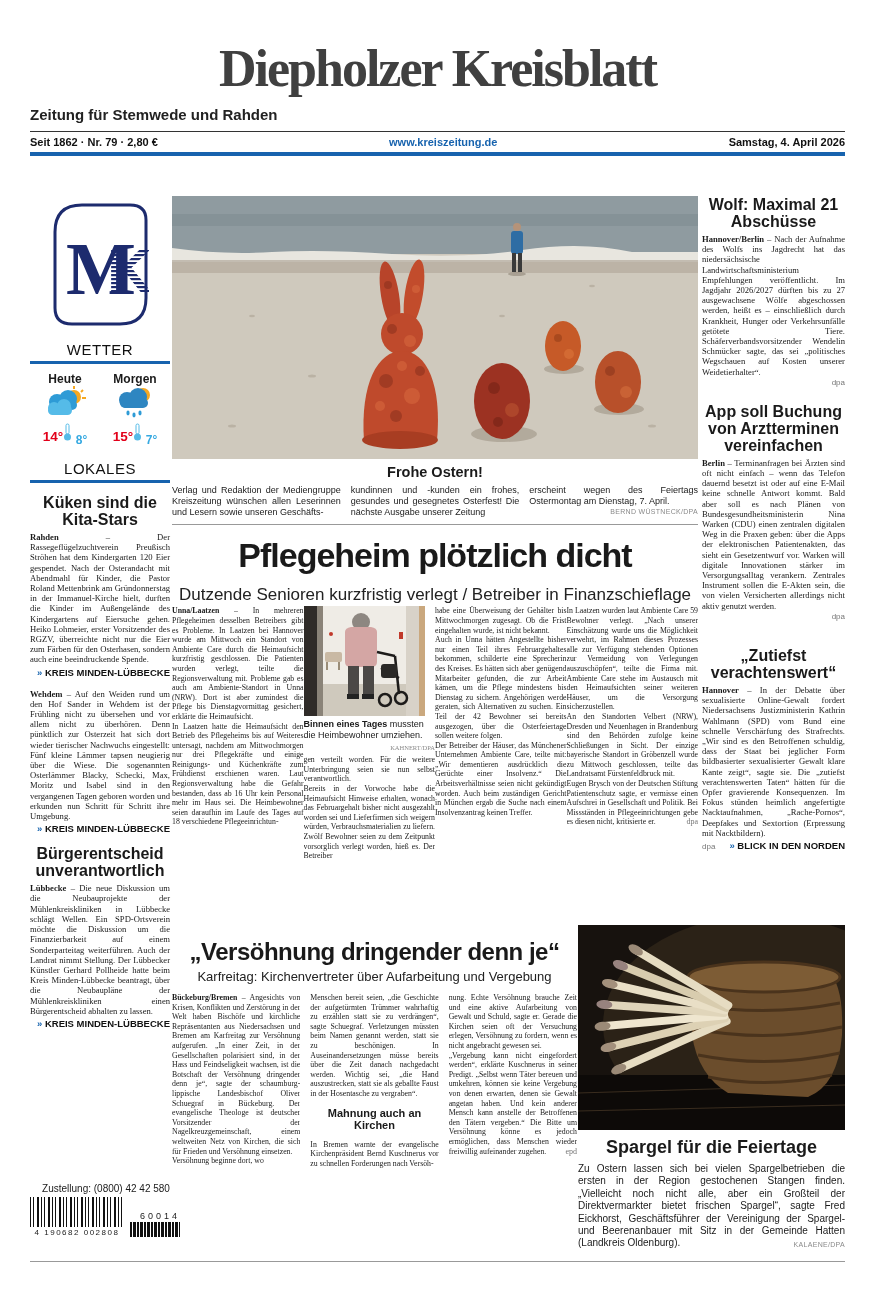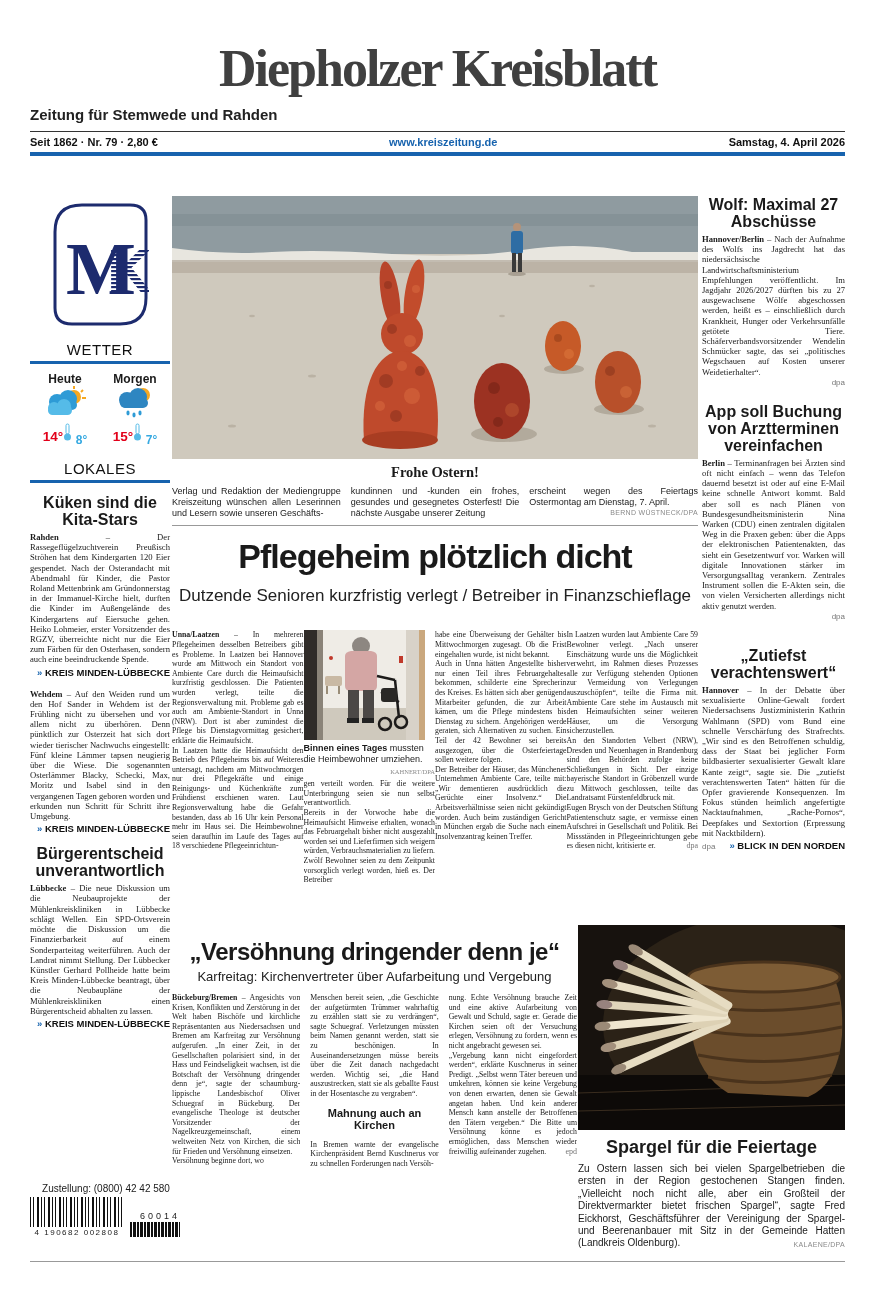--- a/index.html
+++ b/index.html
@@ -35,27 +35,27 @@
   .wx-temps{font-weight:bold;font-size:13.5px;margin-top:1px;}
   .t-high{color:#e2001a;}
   .t-low{color:#36a9e1;font-size:12px;position:relative;top:3px;}
   .lokales-head{margin-top:16px;}
   .side-art{margin-top:11px;}
   .side-art h3{margin:0;text-align:center;font-size:16px;line-height:17px;font-weight:bold;}
   .side-art p{margin:4px 0 0;font-size:8.6px;line-height:10.2px;}
   
   .center{position:absolute;left:172px;top:196px;width:526px;}
   .ostern{border-bottom:1px solid #999;padding:5px 0 7px;}
-  .ostern h2{margin:0;text-align:center;font-size:14.5px;font-weight:bold;font-family:Liberation Serif, serif;}
+  .ostern h2{margin:0;text-align:center;font-size:14.5px;font-weight:bold;}
   .cols3{display:grid;grid-template-columns:repeat(3,1fr);gap:10px;margin-top:5px;
          font-size:9px;line-height:10.8px;text-align:justify;}
   .main-art{margin-top:9px;}
   .main-art h1{margin:10px;text-align:center;font-size:34px;line-height:40px;font-weight:bold;letter-spacing:-1px;}
   .subhead{margin-top:5px;text-align:center;font-size:17px;color:#222;}
-  .cols4{display:grid;grid-template-columns:repeat(4,1fr);gap:0;margin-top:24px;height:305px;}
+  .cols4{display:grid;grid-template-columns:repeat(4,1fr);gap:0;margin-top:1px;height:305px;}
   .cols4 .col{overflow:hidden;font-size:7.8px;line-height:9.6px;}
   .inline-photo{display:block;margin-bottom:3px;}
   .cap{font-family:"Liberation Sans",sans-serif;font-size:9px;line-height:10.6px;text-align:left;margin-bottom:2px;}
   .cap b{font-weight:bold;}
   .cap-credit{color:#8a8a8a;font-size:6.5px;text-align:right;margin-bottom:3px;}
   
   .versoehnung{position:absolute;left:172px;top:938px;width:405px;}
   .versoehnung h2{margin:0;text-align:center;font-size:24px;line-height:27px;font-weight:bold;letter-spacing:-.5px;}
   .subhead2{margin-top:4px;text-align:center;font-size:13px;color:#222;}
   .cols3v{display:grid;grid-template-columns:repeat(3,1fr);gap:10px;margin-top:9px;height:248px;}
@@ -405,21 +405,21 @@
     </svg>
     <h3>Spargel für die Feiertage</h3>
     <p class="serifbody" style="font-family:'Liberation Sans',sans-serif">
       <span>Zu Ostern lassen sich bei vielen Spargelbetrieben die ersten in der Region gestochenen Stangen finden. „Vielleicht noch nicht alle, aber ein Großteil der Direktvermarkter bietet frischen Spargel“, sagte Fred Eickhorst, Geschäftsführer der Vereinigung der Spargel- und Beerenanbauer mit Sitz in der Gemeinde Hatten (Landkreis Oldenburg).</span>
       <span class="credit">KALAENE/DPA</span>
     </p>
   </div>
 
   <div class="right-col">
     <div class="right-art">
-      <h3>Wolf: Maximal 27 Abschüsse</h3>
+      <h3>Wolf: Maximal 21 Abschüsse</h3>
       <p class="serifbody"><span class="city">Hannover/Berlin</span> <span class="pre">– Nach der Aufnahme des Wolfs ins Jagdrecht hat das niedersächsische Landwirtschaftsministerium Empfehlungen veröffentlicht. Im Jagdjahr 2026/2027 dürften bis zu 27 ausgewachsene Wölfe abgeschossen werden, heißt es – einschließlich durch Krankheit, Hunger oder Verkehrsunfälle getötete Tiere. Schäferverbandsvorsitzender Wendelin Schmücker sagte, das sei „politisches Wegschauen auf Kosten unserer Weidetierhalter“.</span></p>
       <div class="byline-line">dpa</div>
     </div>
     <div class="right-art">
       <h3>App soll Buchung von Arztterminen vereinfachen</h3>
       <p class="serifbody"><span class="city">Berlin</span> <span class="pre">– Terminanfragen bei Ärzten sind oft nicht einfach – wenn das Telefon dauernd besetzt ist oder auf eine E-Mail keine schnelle Antwort kommt. Bald aber soll es nach Plänen von Bundesgesundheitsministerin Nina Warken (CDU) einen zentralen digitalen Weg in die Praxen geben: über die Apps der elektronischen Patientenakten, das sieht ein Gesetzentwurf vor. Warken will digitale Innovationen stärker im Versorgungsalltag verankern. Zentrales Instrument sollen die E-Akten sein, die von vielen Versicherten allerdings nicht aktiv genutzt werden.</span></p>
       <div class="byline-line">dpa</div>
     </div>
     <div class="right-art art-zutiefst">
       <h3>„Zutiefst verachtenswert“</h3>

